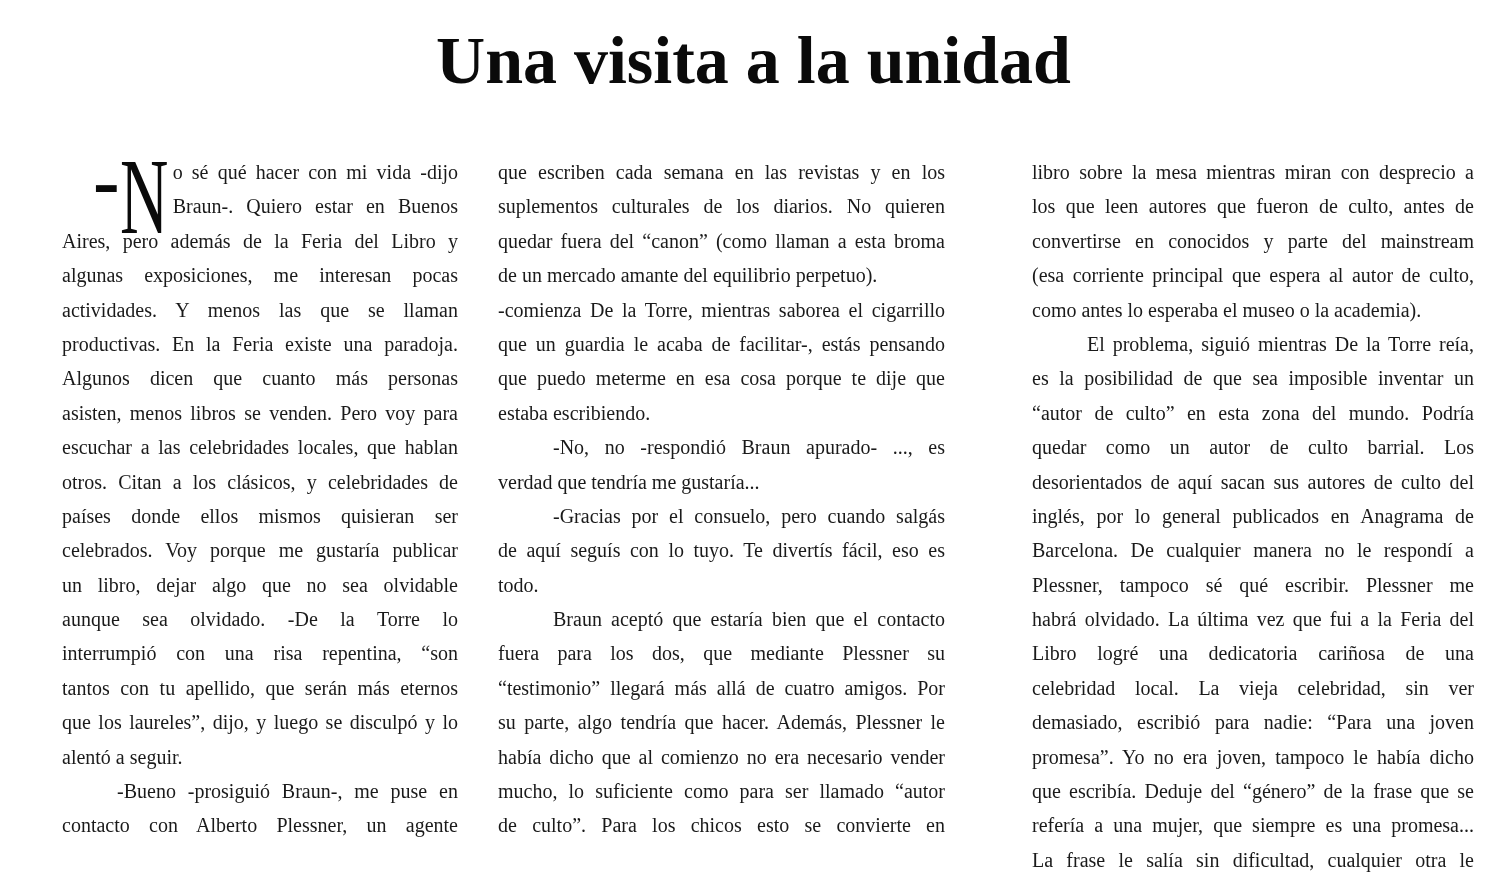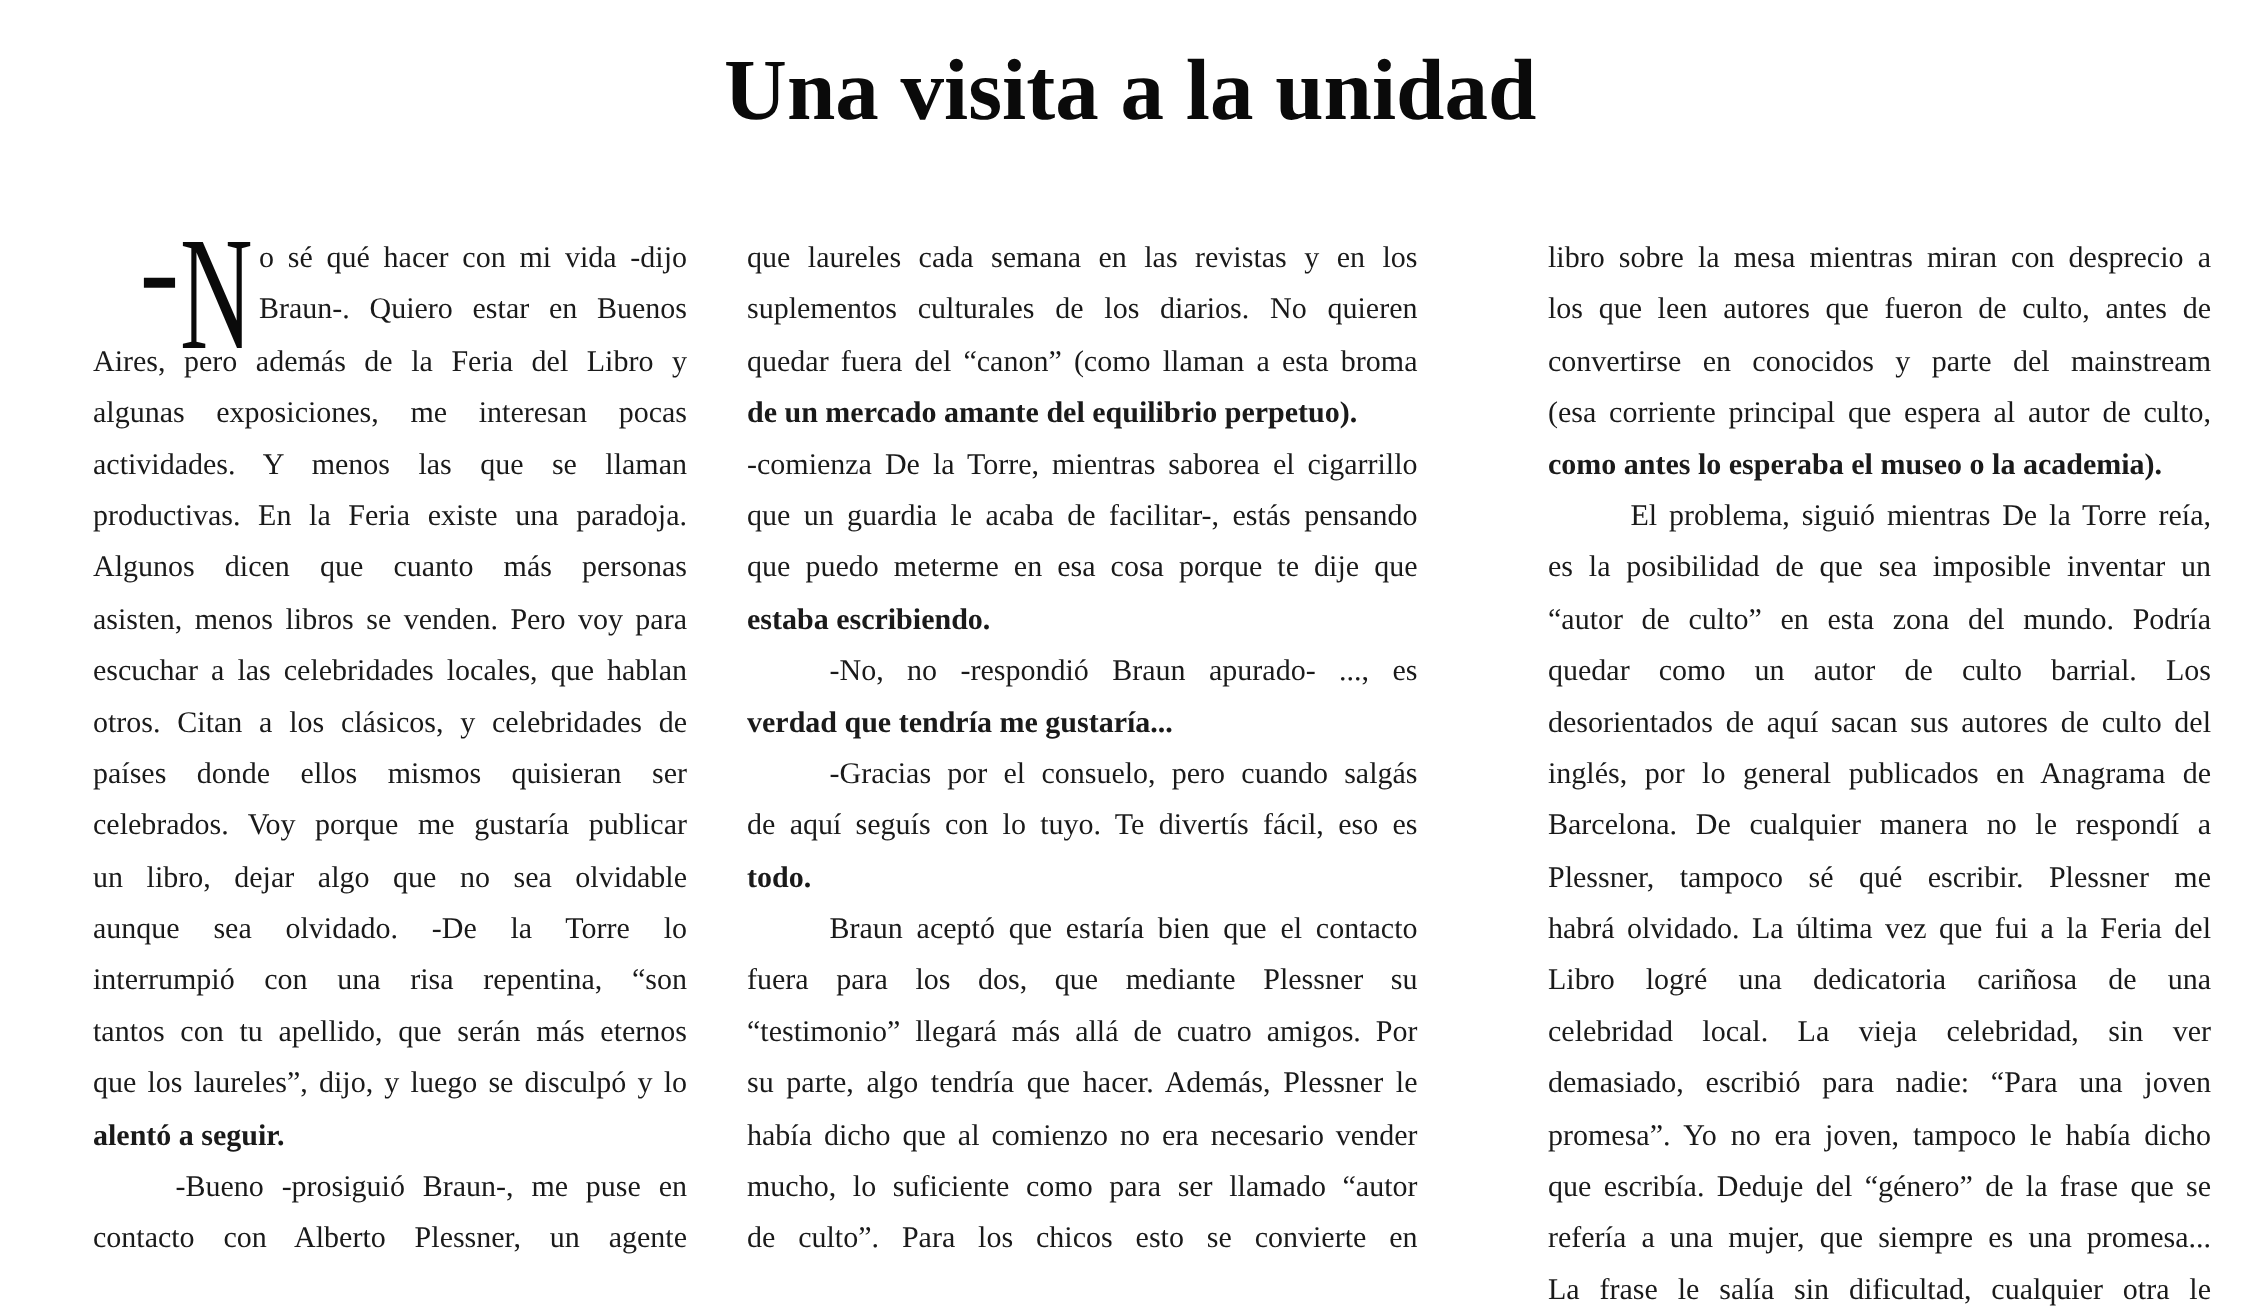--- a/index.html
+++ b/index.html
@@ -10,21 +10,21 @@
     font-family: "Liberation Serif", "DejaVu Serif", serif;
     color: #1a1a1a;
     position: relative;
   }
   .page-title {
     position: absolute;
     top: 19px; left: 0;
     width: 1507px;
     margin: 0;
     text-align: center;
-    font-size: 58px;
+    font-size: 68px;
     line-height: 82px;
     font-weight: bold;
     color: #0a0a0a;
     white-space: nowrap;
   }
   .column {
     position: absolute;
     top: 155px;
     height: 722px;
     overflow: hidden;
@@ -32,21 +32,21 @@
   .col-1 { left: 62px;  width: 396px; }
   .col-2 { left: 498px; width: 447px; }
   .col-3 { left: 1032px; width: 442px; }
   .line {
     font-size: 20px;
     line-height: 34.4px;
     height: 34.4px;
     text-align: justify;
     text-align-last: justify;
   }
-  .line.no-just { text-align-last: left; font-weight: bold; }
+  .line.no-just { text-align-last: left; }
   .line.indent { text-indent: 55px; }
   .it { }
   .dropcap {
     float: left;
     height: 64px;
     padding-left: 31px;
     margin-right: 5px;
     display: flex;
     align-items: flex-start;
     color: #0a0a0a;
@@ -94,21 +94,21 @@
     <div class="line"><span>aunque sea olvidado. -De la Torre lo</span></div>
     <div class="line"><span>interrumpió con una risa repentina, “son</span></div>
     <div class="line"><span>tantos con tu apellido, que serán más eternos</span></div>
     <div class="line"><span>que los laureles”, dijo, y luego se disculpó y lo</span></div>
     <div class="line no-just"><span>alentó a seguir.</span></div>
     <div class="line indent"><span>-Bueno -prosiguió Braun-, me puse en</span></div>
     <div class="line"><span>contacto con Alberto Plessner, un agente</span></div>
   </div>
 
 <div class="column col-2">
-    <div class="line"><span>que laureles cada semana en las revistas y en los</span></div>
+    <div class="line"><span>que escriben cada semana en las revistas y en los</span></div>
     <div class="line"><span>suplementos culturales de los diarios. No quieren</span></div>
     <div class="line"><span>quedar fuera del “canon” (como llaman a esta broma</span></div>
     <div class="line no-just"><span>de un mercado amante del equilibrio perpetuo).</span></div>
     <div class="line"><span>-comienza De la Torre, mientras saborea el cigarrillo</span></div>
     <div class="line"><span>que un guardia le acaba de facilitar-, estás pensando</span></div>
     <div class="line"><span>que puedo meterme en esa cosa porque te dije que</span></div>
     <div class="line no-just"><span>estaba escribiendo.</span></div>
     <div class="line indent"><span>-No, no -respondió Braun apurado- ..., es</span></div>
     <div class="line no-just"><span>verdad que tendría me gustaría...</span></div>
     <div class="line indent"><span>-Gracias por el consuelo, pero cuando salgás</span></div>

